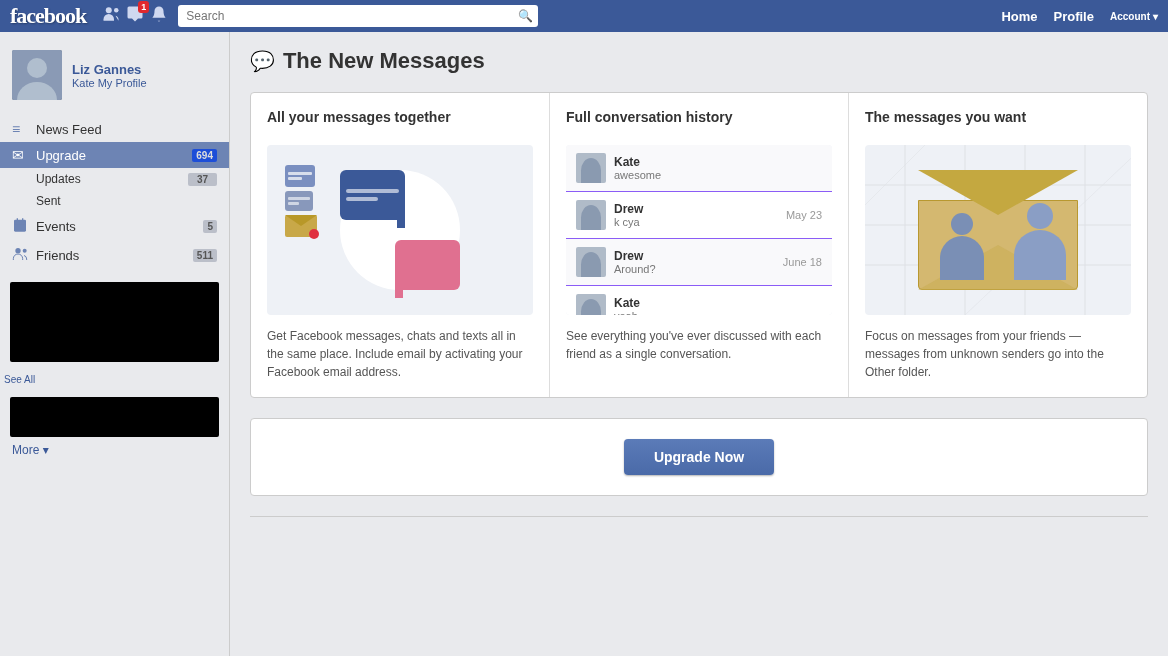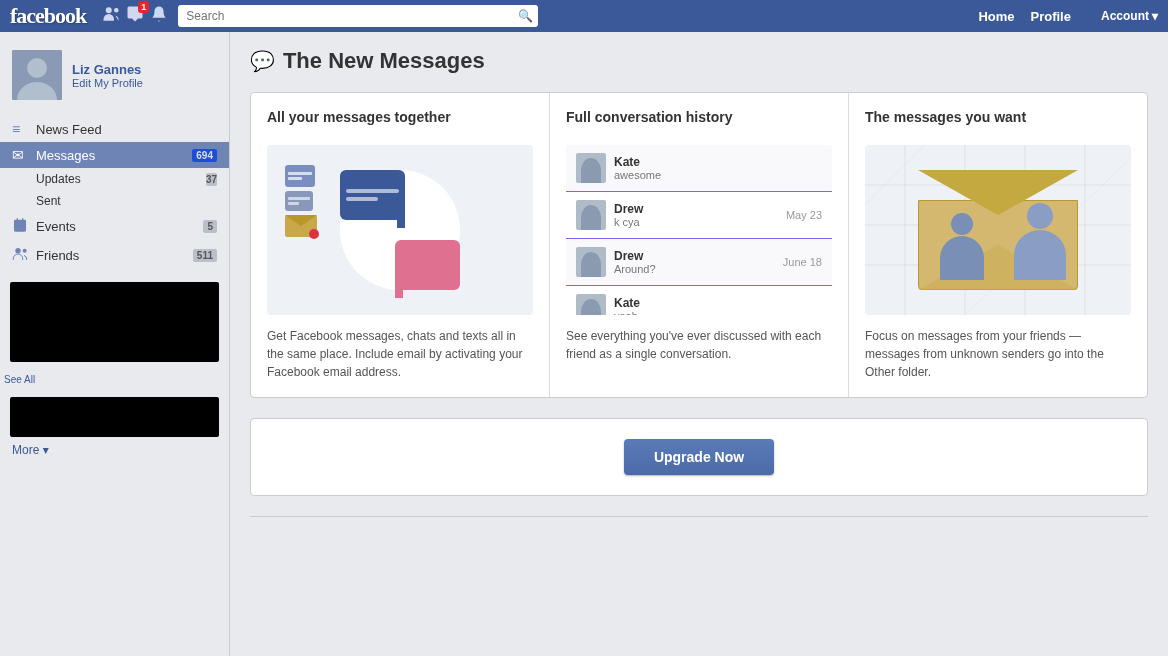--- a/index.html
+++ b/index.html
@@ -82,27 +82,26 @@
     }
     #topnav .nav-link {
       color: white;
       font-size: 13px;
       font-weight: bold;
       cursor: pointer;
       text-decoration: none;
     }
     #topnav .account-btn {
       color: white;
-      font-size: 12px;
+      font-size: 10px;
       font-weight: bold;
       cursor: pointer;
       display: flex;
       align-items: center;
       gap: 3px;
-      margin-left: 14px;
     }
 
     
     .page-wrap {
       margin-top: 32px;
       display: flex;
       min-height: calc(100vh - 32px);
     }
 
     
@@ -188,21 +187,21 @@
       padding: 4px 12px 4px 36px;
       cursor: pointer;
       color: #333;
       font-size: 12px;
     }
     .sidebar-sub-item .item-count {
       margin-left: auto;
       background: #bbbfc9;
       color: #555;
       font-size: 10px;
-      padding: 1px 0;
+      padding: 1px 9px;
       border-radius: 2px;
       font-weight: bold;
       text-align: right;
     }
 
     .sidebar-block {
       background: #000;
       height: 80px;
       margin: 8px 10px;
       border-radius: 2px;
@@ -512,32 +511,32 @@
         <div class="avatar-img">
           <svg width="50" height="50" viewBox="0 0 50 50">
             <rect width="50" height="50" fill="#8a9ab5"></rect>
             <circle cx="25" cy="18" r="10" fill="#b0bece"></circle>
             <ellipse cx="25" cy="50" rx="20" ry="18" fill="#b0bece"></ellipse>
           </svg>
         </div>
       </div>
       <div class="profile-info">
         <div class="name">Liz Gannes</div>
-        <div class="edit">Edit My Profile</div>
+        <div class="edit">Kate My Profile</div>
       </div>
     </div>
 
     <div class="sidebar-nav">
       <div class="sidebar-item">
         <span class="item-icon">≡</span>
         <span class="item-label">News Feed</span>
       </div>
       <div class="sidebar-item active">
         <span class="item-icon">✉</span>
-        <span class="item-label">Messages</span>
+        <span class="item-label">Upgrade</span>
         <span class="item-count">694</span>
       </div>
       <div class="sidebar-sub-item">
         <span class="item-label">Updates</span>
         <span class="item-count">37</span>
       </div>
       <div class="sidebar-sub-item">
         <span class="item-label">Sent</span>
       </div>
       <div class="sidebar-item">

